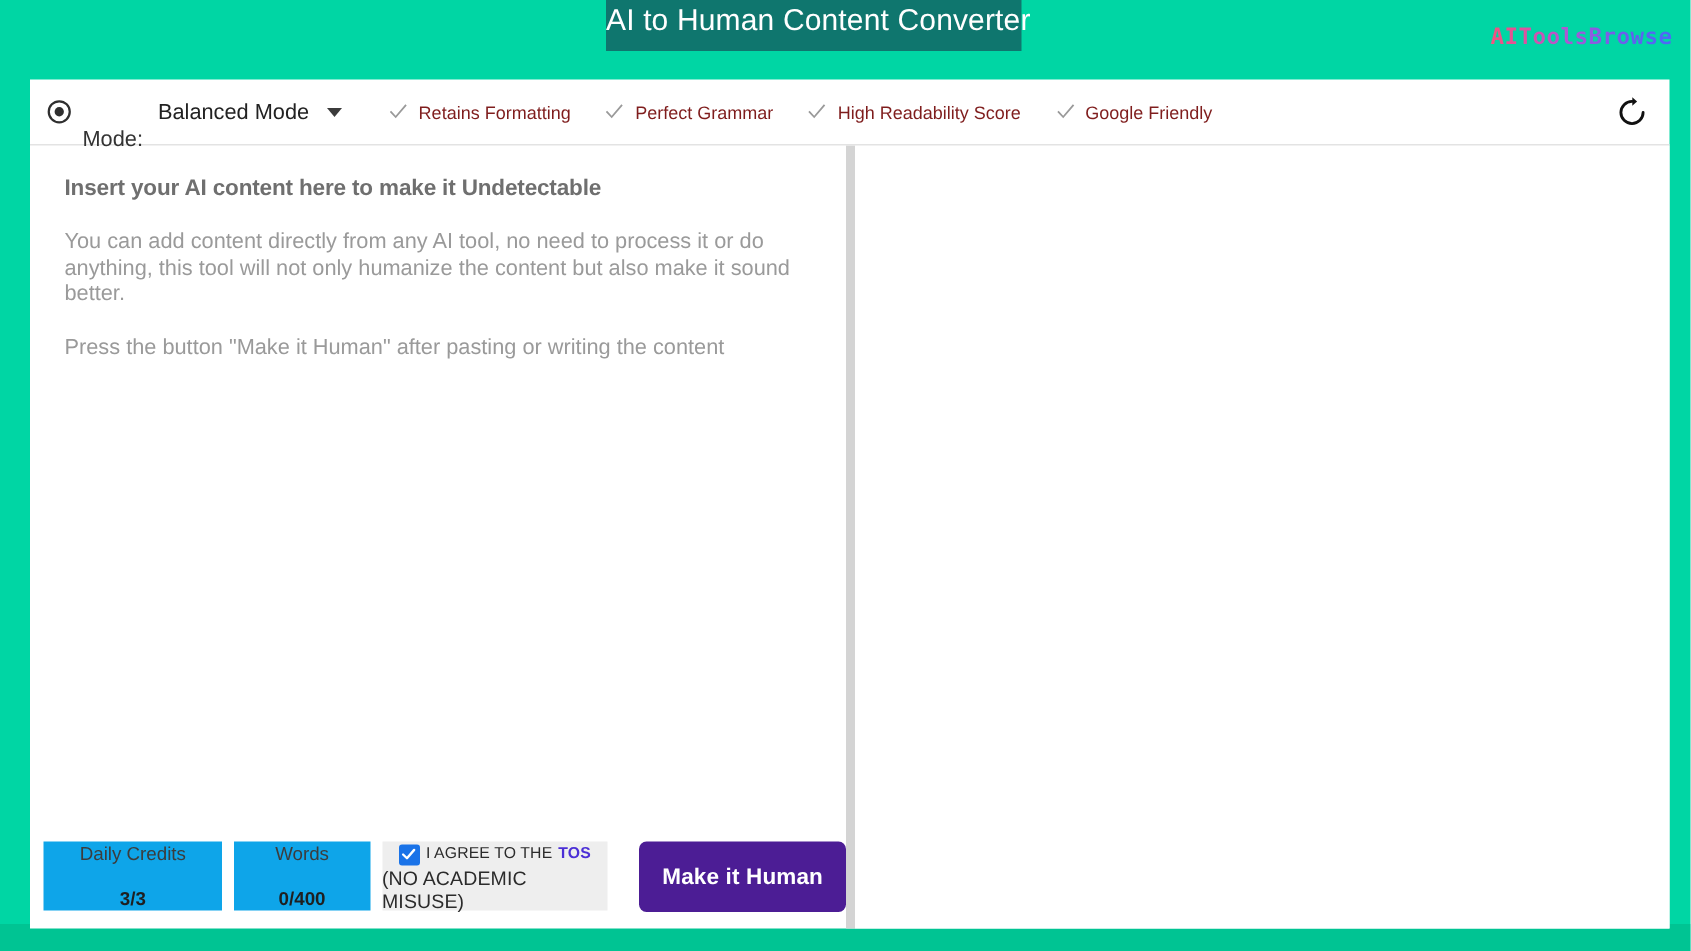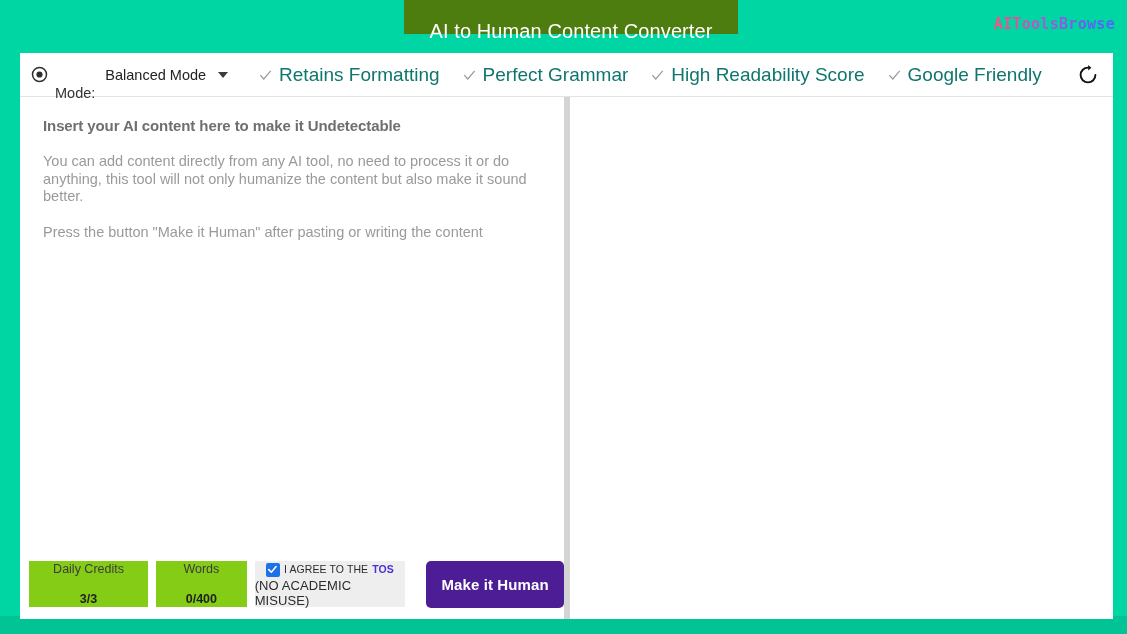--- a/index.html
+++ b/index.html
@@ -28,28 +28,28 @@
   #page-header {
     position: absolute;
     top: 0; left: 0; right: 0;
     height: 53px;
   }
 
   #page-title {
     position: absolute;
     left: 404px;
     top: 0;
-    width: 334px;
+    width: 277px;
     height: 34px;
-    background: #4d7c0f;
+    background: #0f766e;
     color: #ffffff;
     font-size: 20px;
     line-height: 26px;
     text-align: center;
-    padding-top: 18px;
+    padding-top: 1px;
     letter-spacing: 0.1px;
     white-space: nowrap;
   }
 
   #brand-logo {
     position: absolute;
     right: 12px;
     top: 15px;
     font-family: "DejaVu Sans Mono", monospace;
     font-size: 15px;
@@ -140,22 +140,22 @@
     white-space: nowrap;
   }
 
   .check-icon {
     width: 13px; height: 13px;
     display: block;
     flex: none;
   }
 
   .feature-text {
-    font-size: 19px;
-    color: #0f766e;
+    font-size: 12px;
+    color: #7f1d1d;
   }
 
   #reset-button {
     position: absolute;
     right: 14px;
     top: 50%;
     transform: translateY(-50%);
     width: 22px; height: 22px;
     background: none;
     border: none;
@@ -219,21 +219,21 @@
   #input-footer {
     flex: none;
     height: 66px;
     display: flex;
     align-items: center;
     padding: 0 0 4px 9px;
     gap: 8px;
   }
 
   .stat-box {
-    background: #84cc16;
+    background: #0ea5e9;
     width: 121px;
     height: 46px;
     display: flex;
     flex-direction: column;
     align-items: center;
     justify-content: center;
     gap: 15px;
   }
   .stat-box.narrow { width: 92px; }
 

